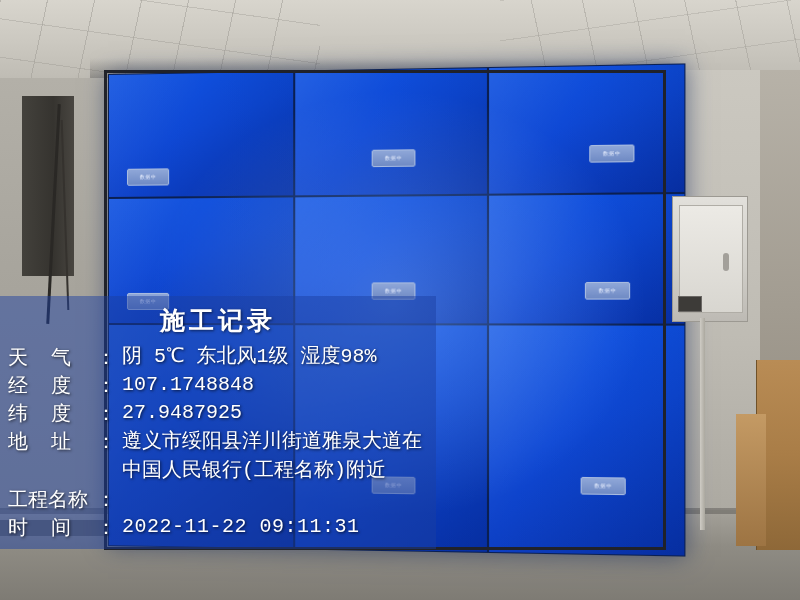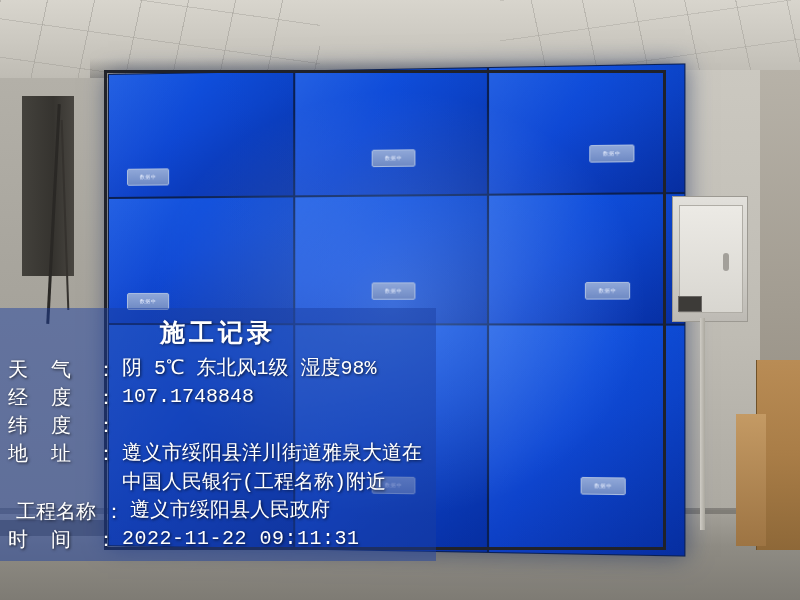--- a/index.html
+++ b/index.html
@@ -204,21 +204,21 @@
   .baseboard-left {
     position: absolute;
     left: 0; top: 520px;
     width: 110px; height: 16px;
     background: #6e6b64;
   }
 
   
   .overlay {
     position: absolute;
-    left: 0; top: 308px;
+    left: 0; top: 296px;
     width: 436px;
     background: rgba(28,62,160,0.48);
     color: #ffffff;
     padding-bottom: 2px;
   }
   .overlay-title {
     text-align: center;
     font-size: 25px;
     font-weight: bold;
     letter-spacing: 4px;
@@ -245,21 +245,20 @@
   .row .lbl .colon {
     margin-left: 2px;
   }
   .row .val {
     flex: 1;
     padding-left: 6px;
     font-family: Liberation Mono, monospace;
   }
   .lbl.wide {
     letter-spacing: 0;
-    margin-left: 8px;
   }
   .lbl .spread {
     display: inline-block;
   }
   .row.addr .val {
     line-height: 29px;
   }
   .time-row .val {
     letter-spacing: 0.5px;
   }
@@ -348,37 +347,37 @@
         </span>
         <span class="val">107.1748848</span>
       </div>
 
       <div class="row">
         <span class="lbl">
           <span class="spread">纬</span>
           <span class="spread">度</span>
           <span class="colon">：</span>
         </span>
+        <span class="val">27.9487925</span>
       </div>
 
       <div class="row addr">
         <span class="lbl">
           <span class="spread">地</span>
           <span class="spread">址</span>
           <span class="colon">：</span>
         </span>
         <span class="val">遵义市绥阳县洋川街道雅泉大道在中国人民银行(工程名称)附近</span>
       </div>
 
       <div class="row">
         <span class="lbl wide">
           <span class="spread">工程名称</span>
           <span class="colon">：</span>
         </span>
-        <span class="val">遵义市绥阳县人民政府</span>
       </div>
 
       <div class="row time-row">
         <span class="lbl">
           <span class="spread">时</span>
           <span class="spread">间</span>
           <span class="colon">：</span>
         </span>
         <span class="val">2022-11-22 09:11:31</span>
       </div>

